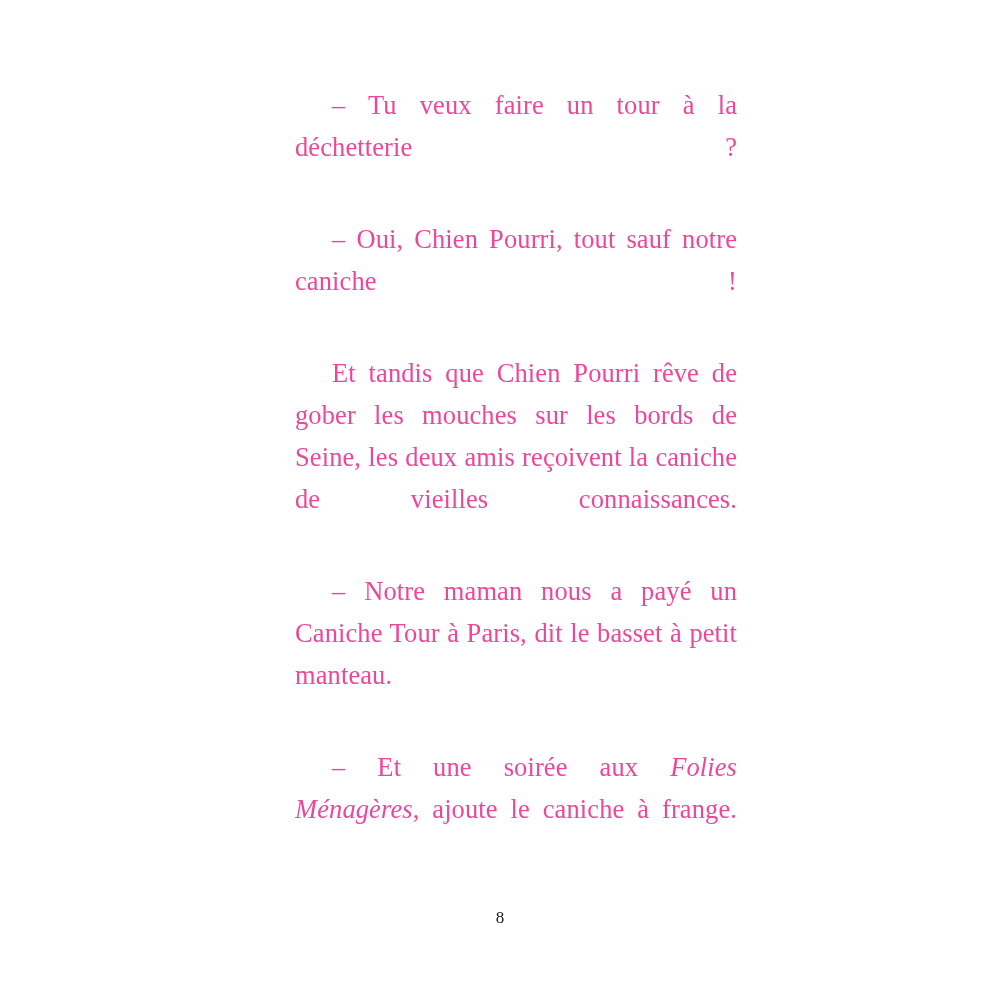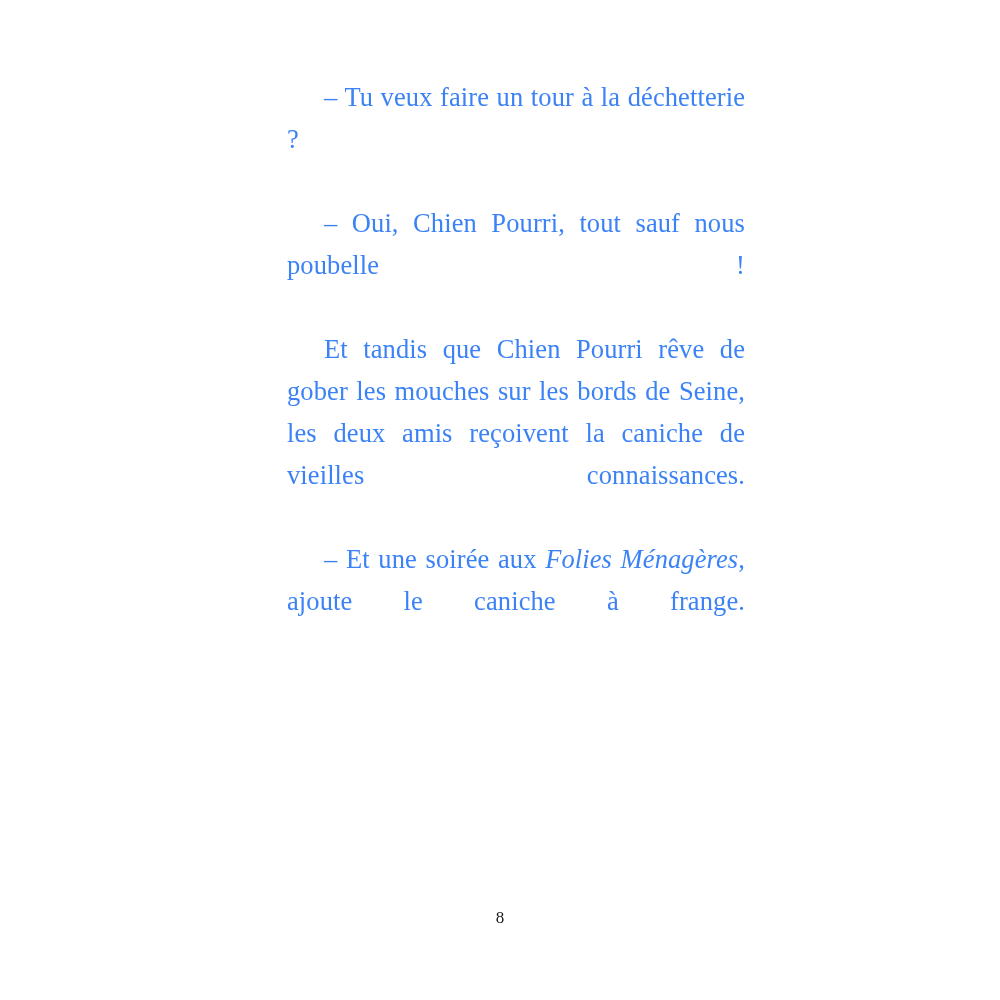--- a/index.html
+++ b/index.html
@@ -24,26 +24,26 @@
   }
 
   .text-block {
     position: absolute;
     left: 287px;
     top: 76px;
     width: 458px;
   }
 
   .para {
-    margin: 0;
+    margin: 8px;
     font-size: 26.5px;
     line-height: 42px;
     text-align: justify;
     text-justify: inter-word;
-    color: #3b82f6;
+    color: #ec4899;
     letter-spacing: 0.1px;
     -webkit-hyphens: none;
     hyphens: none;
   }
 
   
   .para.indent {
     text-indent: 37px;
   }
 
@@ -78,24 +78,25 @@
 <body>
 
 <div class="page">
 
   <div class="text-block">
 
     <p class="para indent">– Tu veux faire un tour à la déchetterie ?</p>
 
 
 
-    <p class="para indent">– Oui, Chien Pourri, tout sauf nous poubelle !</p>
+    <p class="para indent">– Oui, Chien Pourri, tout sauf notre caniche !</p>
 
     <p class="para indent">Et tandis que Chien Pourri rêve de gober les mouches sur les bords de Seine, les deux amis reçoivent la caniche de vieilles connaissances.</p>
 
+    <p class="para indent">– Notre maman nous a payé un Caniche Tour à Paris, dit le basset à petit manteau.</p>
 
     <p class="para indent"><span>– Et une soirée aux </span><span class="ital">Folies Ménagères</span><span>, ajoute le caniche à frange.</span></p>
 
   </div>
 
   <div class="folio">8</div>
 
 </div>
 
 </body></html>

